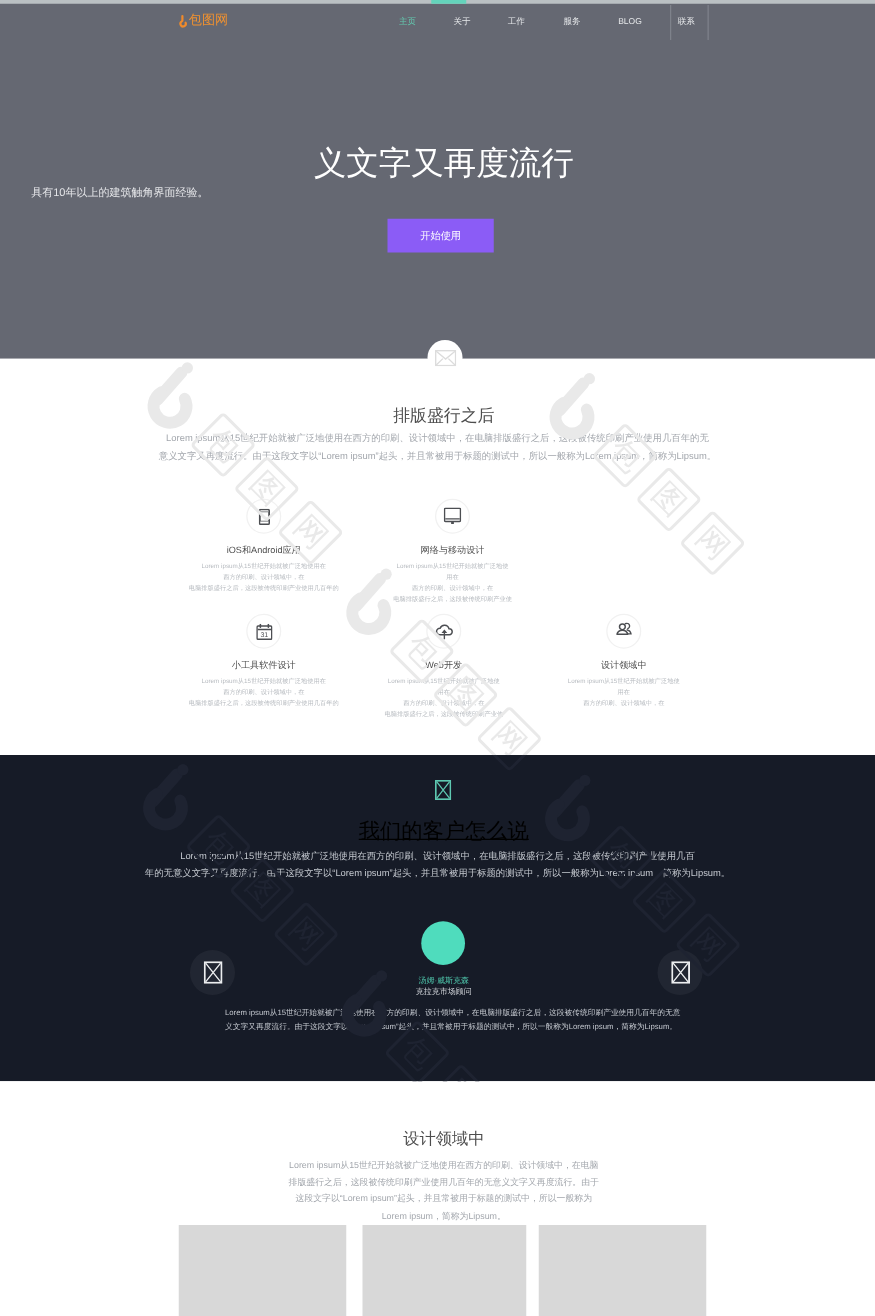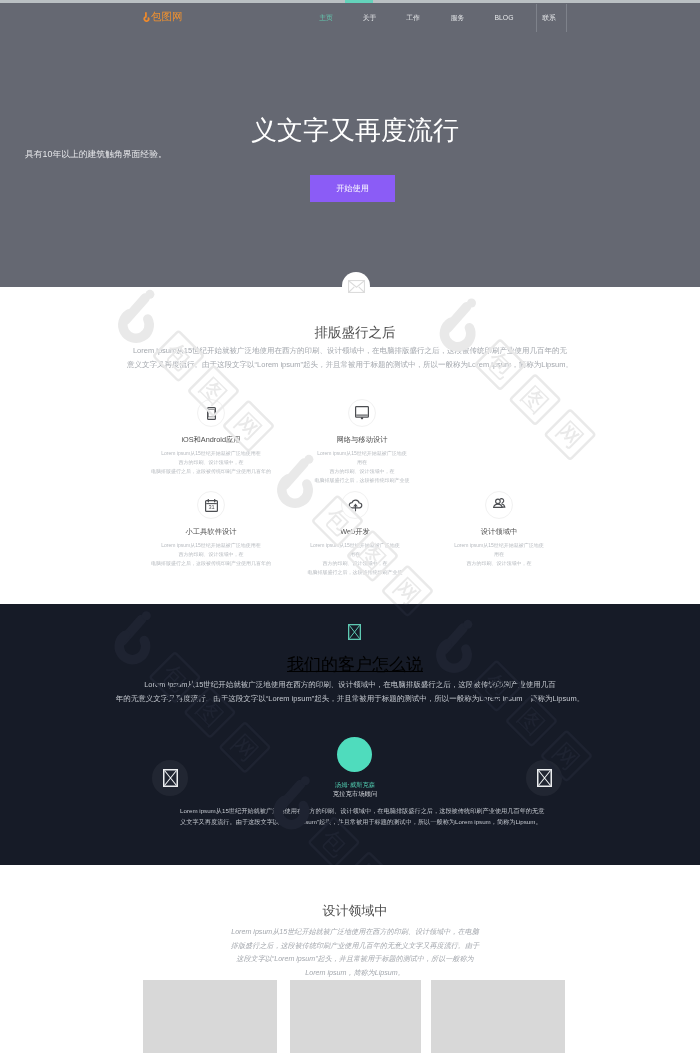--- a/index.html
+++ b/index.html
@@ -199,21 +199,21 @@
       <rect x="0.75" y="0.75" width="13.5" height="16.5" fill="none" stroke="#eceef0" stroke-width="1.5"></rect>
       <path d="M1.5 1.5 L13.5 16.5 M13.5 1.5 L1.5 16.5" fill="none" stroke="#eceef0" stroke-width="1.1"></path>
     </svg>
   </div>
 
   <div class="para" style="left:180px;top:805px;width:340px;font-size:6.2px;line-height:11px;color:#c5c9d0;">Lorem ipsum从15世纪开始就被广泛地使用在西方的印刷、设计领域中，在电脑排版盛行之后，这段被传统印刷产业使用几百年的无意
 义文字又再度流行。由于这段文字以“Lorem ipsum”起头，并且常被用于标题的测试中，所以一般称为Lorem ipsum，简称为Lipsum。</div>
 
   <div class="creative"></div>
   <div class="sec-title" style="top:903px;font-size:13px;line-height:15px;">设计领域中</div>
-  <div class="para" style="left:220px;top:926px;width:270px;font-size:7.1px;line-height:13.6px;font-style:italic;">Lorem ipsum从15世纪开始就被广泛地使用在西方的印刷、设计领域中，在电脑
+  <div class="para" style="left:220px;top:926px;width:270px;font-size:7.1px;line-height:13.6px;">Lorem ipsum从15世纪开始就被广泛地使用在西方的印刷、设计领域中，在电脑
 排版盛行之后，这段被传统印刷产业使用几百年的无意义文字又再度流行。由于
 这段文字以“Lorem ipsum”起头，并且常被用于标题的测试中，所以一般称为
 Lorem ipsum，简称为Lipsum。</div>
 
   <div class="box" style="left:143px;top:980px;width:134px;height:73px"></div>
   <div class="box" style="left:290px;top:980px;width:131px;height:73px"></div>
   <div class="box" style="left:431px;top:980px;width:134px;height:73px"></div>
 
   <div class="wm" id="wm-layer">
       <svg width="700" height="1053" viewBox="0 0 700 1053">

